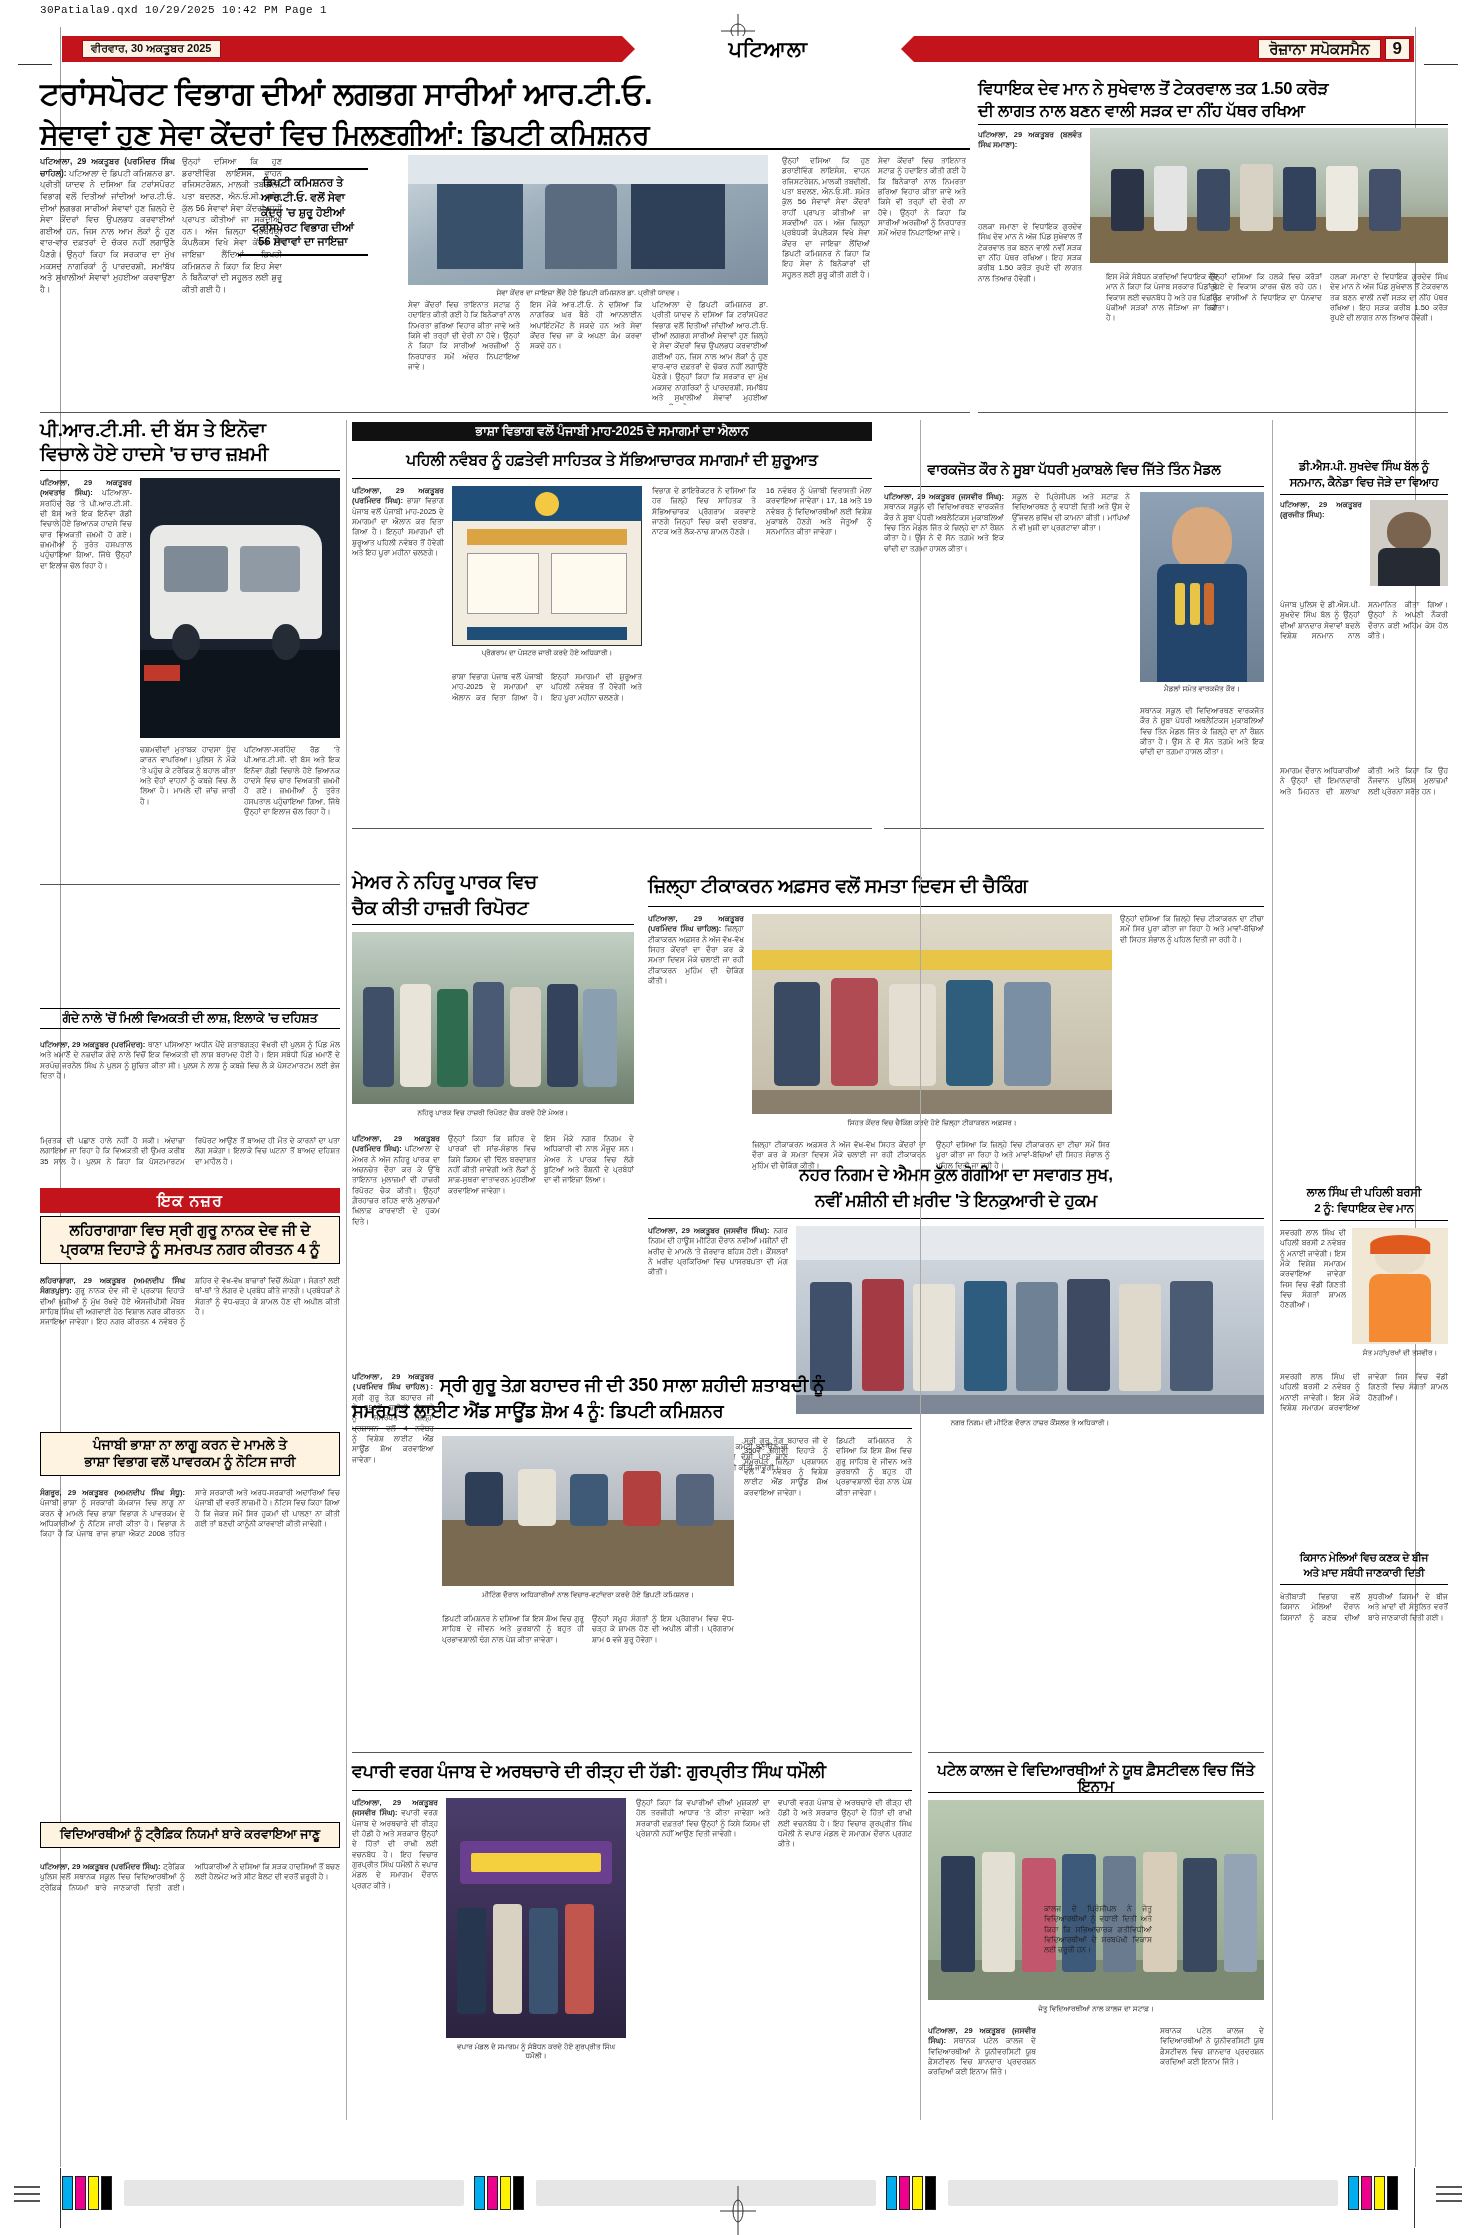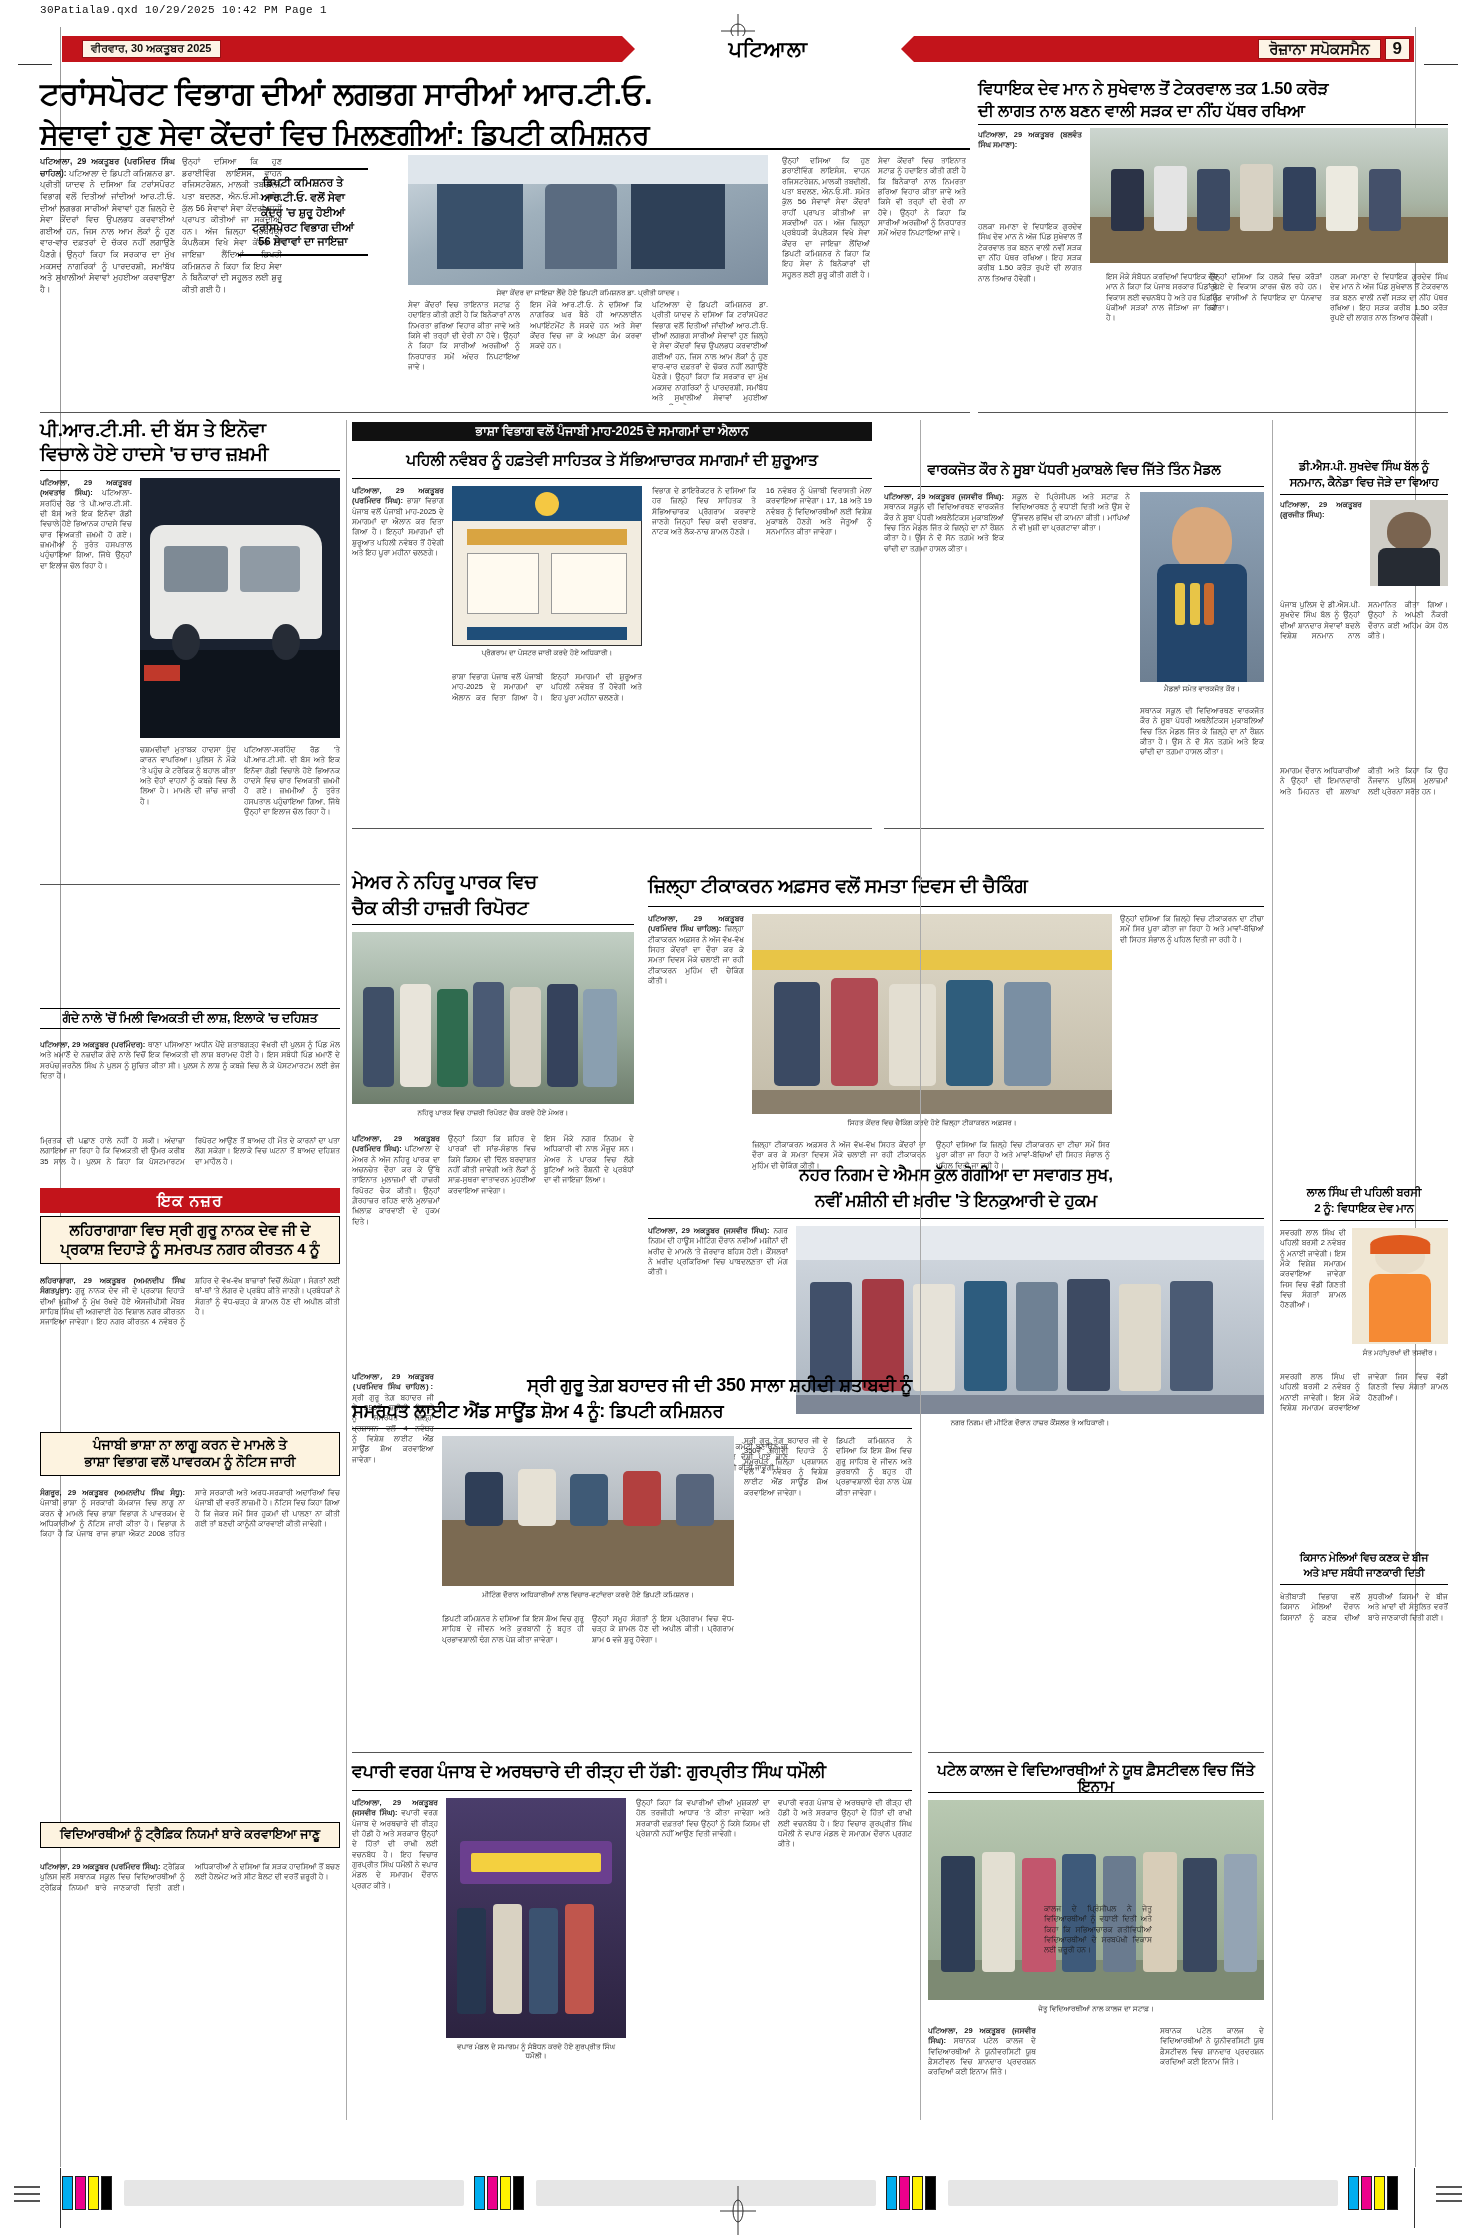--- a/index.html
+++ b/index.html
@@ -388,39 +388,39 @@
   <span class="kicker">ਪਟਿਆਲਾ, 29 ਅਕਤੂਬਰ (ਪਰਮਿੰਦਰ ਸਿੰਘ):</span>
   <span>ਟ੍ਰੈਫ਼ਿਕ ਪੁਲਿਸ ਵਲੋਂ ਸਥਾਨਕ ਸਕੂਲ ਵਿਚ ਵਿਦਿਆਰਥੀਆਂ ਨੂੰ ਟ੍ਰੈਫ਼ਿਕ ਨਿਯਮਾਂ ਬਾਰੇ ਜਾਣਕਾਰੀ ਦਿਤੀ ਗਈ। ਅਧਿਕਾਰੀਆਂ ਨੇ ਦਸਿਆ ਕਿ ਸੜਕ ਹਾਦਸਿਆਂ ਤੋਂ ਬਚਣ ਲਈ ਹੈਲਮੇਟ ਅਤੇ ਸੀਟ ਬੈਲਟ ਦੀ ਵਰਤੋਂ ਜ਼ਰੂਰੀ ਹੈ।</span>
 </div>
 
 <div class="abs hl-main" style="left:648px;top:1166px;width:616px;font-size:17px;text-align:center;">ਨਹਰ ਨਿਗਮ ਦੇ ਐਮਸ ਕੁੱਲ ਗੋਗੀਆ ਦਾ ਸਵਾਗਤ ਸੁਖ,</div>
 <div class="abs hl-main" style="left:648px;top:1192px;width:616px;font-size:17px;text-align:center;">ਨਵੀਂ ਮਸ਼ੀਨੀ ਦੀ ਖ਼ਰੀਦ 'ਤੇ ਇਨਕੁਆਰੀ ਦੇ ਹੁਕਮ</div>
 <div class="abs rule" style="left:648px;top:1218px;width:616px;height:1px;"></div>
 
 <div class="abs body-col tiny" style="left:648px;top:1226px;width:140px;height:210px;">
   <span class="kicker">ਪਟਿਆਲਾ, 29 ਅਕਤੂਬਰ (ਜਸਵੀਰ ਸਿੰਘ):</span>
-  <span>ਨਗਰ ਨਿਗਮ ਦੀ ਹਾਊਸ ਮੀਟਿੰਗ ਦੌਰਾਨ ਨਵੀਆਂ ਮਸ਼ੀਨਾਂ ਦੀ ਖ਼ਰੀਦ ਦੇ ਮਾਮਲੇ 'ਤੇ ਜ਼ੋਰਦਾਰ ਬਹਿਸ ਹੋਈ। ਕੌਂਸਲਰਾਂ ਨੇ ਖ਼ਰੀਦ ਪ੍ਰਕਿਰਿਆ ਵਿਚ ਪਾਬਦਲਣ਼ਤਾ ਦੀ ਮੰਗ ਕੀਤੀ।</span>
+  <span>ਨਗਰ ਨਿਗਮ ਦੀ ਹਾਊਸ ਮੀਟਿੰਗ ਦੌਰਾਨ ਨਵੀਆਂ ਮਸ਼ੀਨਾਂ ਦੀ ਖ਼ਰੀਦ ਦੇ ਮਾਮਲੇ 'ਤੇ ਜ਼ੋਰਦਾਰ ਬਹਿਸ ਹੋਈ। ਕੌਂਸਲਰਾਂ ਨੇ ਖ਼ਰੀਦ ਪ੍ਰਕਿਰਿਆ ਵਿਚ ਪਾਸਰਬਪ਼ਤਾ ਦੀ ਮੰਗ ਕੀਤੀ।</span>
 </div>
 <div class="photo" style="left:796px;top:1226px;width:468px;height:188px;">
   <div class="sky" style="background:linear-gradient(180deg,#d5dbe2 0%,#aab4bf 100%);"></div>
   <div style="position:absolute;left:0;top:0;width:100%;height:18%;background:#e5e9ee;"></div>
   <div style="position:absolute;left:3%;top:30%;width:9%;height:58%;background:#41506a;border-radius:4px;"></div>
   <div style="position:absolute;left:14%;top:28%;width:9%;height:60%;background:#a43a44;border-radius:4px;"></div>
   <div style="position:absolute;left:25%;top:31%;width:9%;height:57%;background:#e6e2d8;border-radius:4px;"></div>
   <div style="position:absolute;left:36%;top:29%;width:9%;height:59%;background:#2d5c7e;border-radius:4px;"></div>
   <div style="position:absolute;left:47%;top:30%;width:9%;height:58%;background:#6f8194;border-radius:4px;"></div>
   <div style="position:absolute;left:58%;top:28%;width:9%;height:60%;background:#3d4a62;border-radius:4px;"></div>
   <div style="position:absolute;left:69%;top:31%;width:9%;height:57%;background:#ded9cb;border-radius:4px;"></div>
   <div style="position:absolute;left:80%;top:29%;width:9%;height:59%;background:#4b5b74;border-radius:4px;"></div>
   <div style="position:absolute;left:0;bottom:0;width:100%;height:10%;background:#7e8796;"></div>
 </div>
 <div class="cap" style="left:796px;top:1418px;width:468px;">ਨਗਰ ਨਿਗਮ ਦੀ ਮੀਟਿੰਗ ਦੌਰਾਨ ਹਾਜ਼ਰ ਕੌਂਸਲਰ ਤੇ ਅਧਿਕਾਰੀ।</div>
 <div class="abs body-col tiny" style="left:648px;top:1442px;width:140px;height:90px;">ਮੇਅਰ ਨੇ ਮਾਮਲੇ ਦੀ ਜਾਂਚ ਲਈ ਕਮੇਟੀ ਬਣਾਉਣ ਦਾ ਐਲਾਨ ਕੀਤਾ ਅਤੇ ਕਿਹਾ ਕਿ ਦੋਸ਼ੀ ਪਾਏ ਜਾਣ ਵਾਲਿਆਂ ਖ਼ਿਲਾਫ਼ ਸਖ਼ਤ ਕਾਰਵਾਈ ਕੀਤੀ ਜਾਵੇਗੀ।</div>
 
-<div class="abs hl-main" style="left:352px;top:1376px;width:560px;font-size:18px;text-align:right;">ਸ੍ਰੀ ਗੁਰੂ ਤੇਗ਼ ਬਹਾਦਰ ਜੀ ਦੀ 350 ਸਾਲਾ ਸ਼ਹੀਦੀ ਸ਼ਤਾਬਦੀ ਨੂੰ</div>
+<div class="abs hl-main" style="left:352px;top:1376px;width:560px;font-size:18px;text-align:center;">ਸ੍ਰੀ ਗੁਰੂ ਤੇਗ਼ ਬਹਾਦਰ ਜੀ ਦੀ 350 ਸਾਲਾ ਸ਼ਹੀਦੀ ਸ਼ਤਾਬਦੀ ਨੂੰ</div>
 <div class="abs hl-main" style="left:352px;top:1402px;width:560px;font-size:18px;">ਸਮਰਪਤ ਲਾਈਟ ਐਂਡ ਸਾਊਂਡ ਸ਼ੋਅ 4 ਨੂੰ: ਡਿਪਟੀ ਕਮਿਸ਼ਨਰ</div>
 <div class="abs rule" style="left:352px;top:1428px;width:560px;height:1px;"></div>
 
 <div class="abs body-col tiny" style="left:352px;top:1372px;width:82px;height:230px;font-family:Liberation Mono, monospace;">
   <span class="kicker">ਪਟਿਆਲਾ, 29 ਅਕਤੂਬਰ (ਪਰਮਿੰਦਰ ਸਿੰਘ ਚਾਹਿਲ):</span>
   <span>ਸ੍ਰੀ ਗੁਰੂ ਤੇਗ਼ ਬਹਾਦਰ ਜੀ ਦੇ 350ਵੇਂ ਸ਼ਹੀਦੀ ਦਿਹਾੜੇ ਨੂੰ ਸਮਰਪਤ ਜ਼ਿਲ੍ਹਾ ਪ੍ਰਸ਼ਾਸਨ ਵਲੋਂ 4 ਨਵੰਬਰ ਨੂੰ ਵਿਸ਼ੇਸ਼ ਲਾਈਟ ਐਂਡ ਸਾਊਂਡ ਸ਼ੋਅ ਕਰਵਾਇਆ ਜਾਵੇਗਾ।</span>
 </div>
 <div class="photo" style="left:442px;top:1436px;width:292px;height:150px;">
   <div class="sky" style="background:linear-gradient(180deg,#cfd4d8 0%,#9ba3ac 100%);"></div>
   <div style="position:absolute;left:0;top:56%;width:100%;height:44%;background:#7b6a52;"></div>

